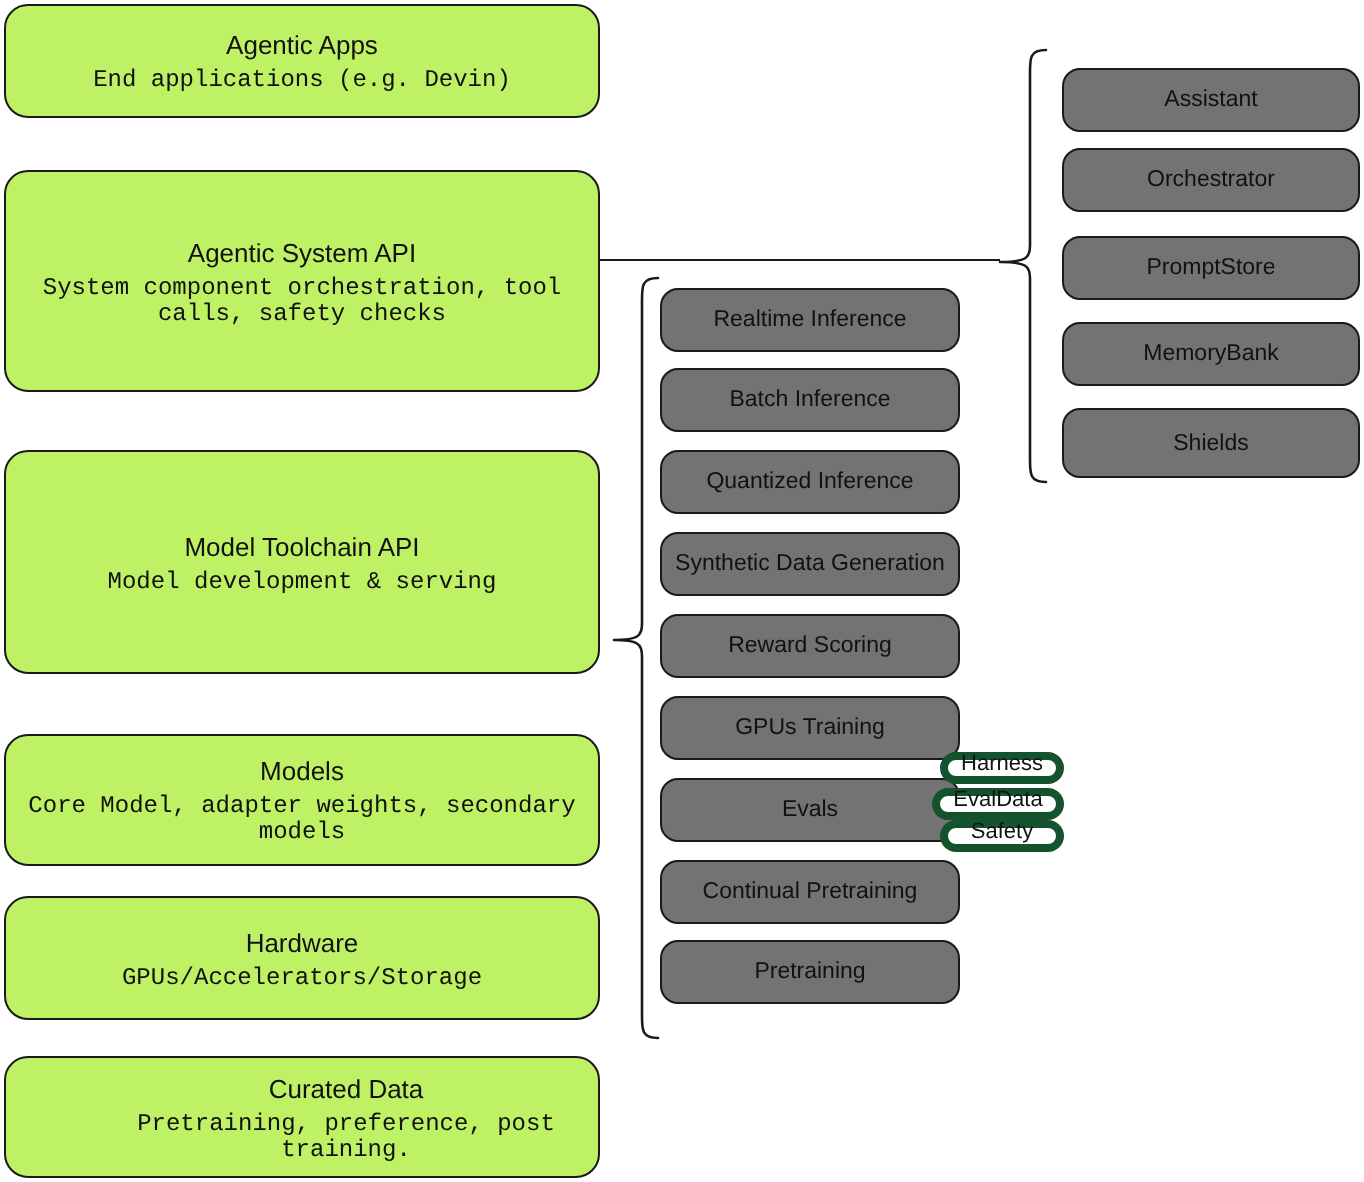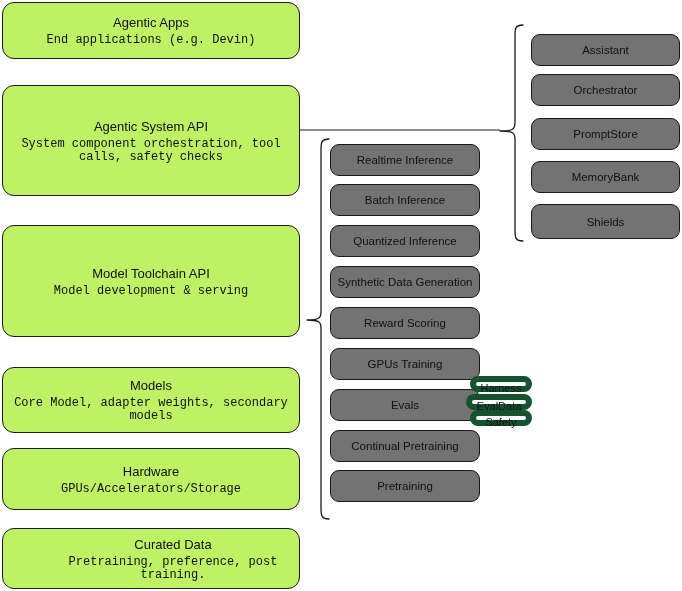--- a/index.html
+++ b/index.html
@@ -49,25 +49,25 @@
     display: flex;
     align-items: center;
     justify-content: center;
     font-size: 11.5px;
     color: #111111;
     z-index: 4;
   }
   .pill {
     position: absolute;
     box-sizing: border-box;
-    border: 6px solid #14532d;
+    border: 4px solid #14532d;
     border-radius: 999px;
     background: #ffffff;
     display: flex;
-    align-items: flex-start;
+    align-items: flex-end;
     justify-content: center;
     font-size: 11px;
     color: #111111;
     z-index: 6;
   }
   .brace {
     position: absolute;
     z-index: 2;
   }
   .brace svg { display: block; overflow: visible; }

